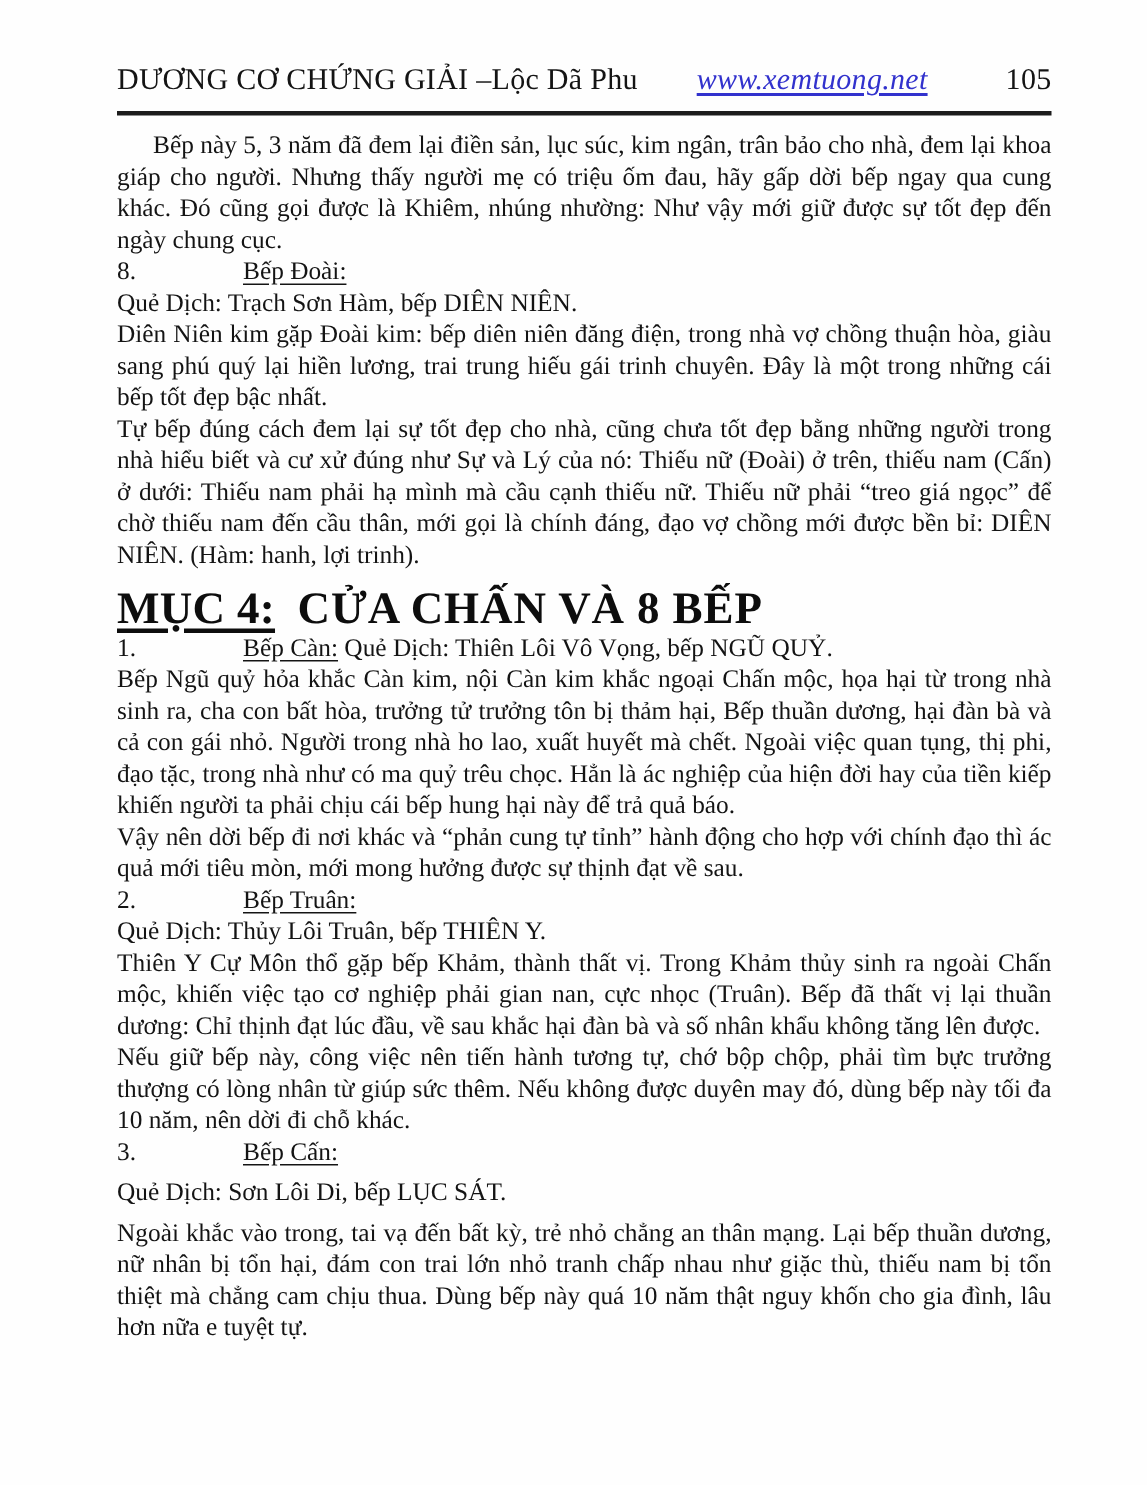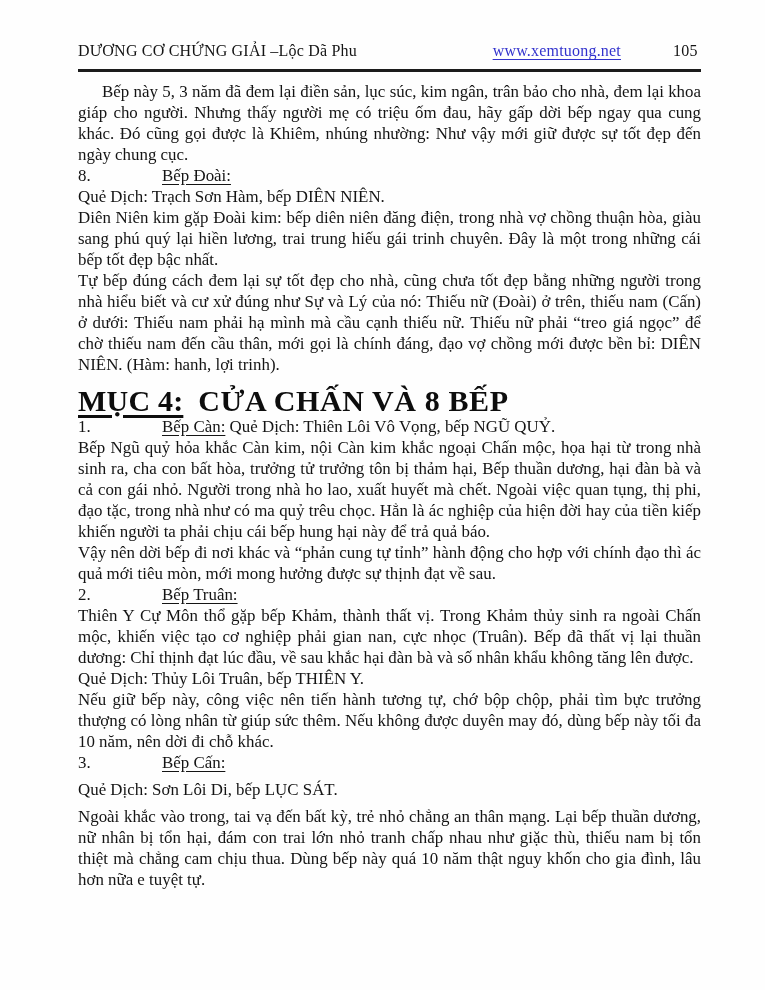--- a/index.html
+++ b/index.html
@@ -13,31 +13,32 @@
   .page{
     box-sizing:border-box;
     width:765px;height:990px;
     padding:42px 64px 0 78px;
     background:#fefefe;
   }
   
   .page-header{
     display:flex;
     align-items:baseline;
-    font-size:16px;
+    font-size:20px;
     letter-spacing:.2px;
     padding-bottom:9px;
     border-bottom:3px solid #1c1c1c;
   }
   .header-title{flex:1;}
   .header-link{
     text-decoration:underline;
     text-underline-offset:3px;
     margin-right:52px;
     cursor:pointer;
+    font-style:italic;
   }
   .header-page{min-width:28px;text-align:left;}
 
   
   .page-content{
     margin-top:9px;
     font-size:16.9px;
     line-height:21px;
     text-align:justify;
   }
@@ -80,20 +81,20 @@
       <p class="para indent">Bếp này 5, 3 năm đã đem lại điền sản, lục súc, kim ngân, trân bảo cho nhà, đem lại khoa giáp cho người. Nhưng thấy người mẹ có triệu ốm đau, hãy gấp dời bếp ngay qua cung khác. Đó cũng gọi được là Khiêm, nhúng nhường: Như vậy mới giữ được sự tốt đẹp đến ngày chung cục.</p>
       <p class="para item"><span class="num">8.</span><span class="label">Bếp Đoài:</span></p>
       <p class="para">Quẻ Dịch: Trạch Sơn Hàm, bếp DIÊN NIÊN.</p>
       <p class="para">Diên Niên kim gặp Đoài kim: bếp diên niên đăng điện, trong nhà vợ chồng thuận hòa, giàu sang phú quý lại hiền lương, trai trung hiếu gái trinh chuyên. Đây là một trong những cái bếp tốt đẹp bậc nhất.</p>
       <p class="para">Tự bếp đúng cách đem lại sự tốt đẹp cho nhà, cũng chưa tốt đẹp bằng những người trong nhà hiểu biết và cư xử đúng như Sự và Lý của nó: Thiếu nữ (Đoài) ở trên, thiếu nam (Cấn) ở dưới: Thiếu nam phải hạ mình mà cầu cạnh thiếu nữ. Thiếu nữ phải “treo giá ngọc” để chờ thiếu nam đến cầu thân, mới gọi là chính đáng, đạo vợ chồng mới được bền bỉ: DIÊN NIÊN. (Hàm: hanh, lợi trinh).</p>
       <h2 class="section-heading"><span class="h-label">MỤC 4:</span><span class="h-title">CỬA CHẤN VÀ 8 BẾP</span></h2>
       <p class="para item"><span class="num">1.</span><span class="label">Bếp Càn:</span><span> Quẻ Dịch: Thiên Lôi Vô Vọng, bếp NGŨ QUỶ.</span></p>
       <p class="para">Bếp Ngũ quỷ hỏa khắc Càn kim, nội Càn kim khắc ngoại Chấn mộc, họa hại từ trong nhà sinh ra, cha con bất hòa, trưởng tử trưởng tôn bị thảm hại, Bếp thuần dương, hại đàn bà và cả con gái nhỏ. Người trong nhà ho lao, xuất huyết mà chết. Ngoài việc quan tụng, thị phi, đạo tặc, trong nhà như có ma quỷ trêu chọc. Hẳn là ác nghiệp của hiện đời hay của tiền kiếp khiến người ta phải chịu cái bếp hung hại này để trả quả báo.</p>
       <p class="para">Vậy nên dời bếp đi nơi khác và “phản cung tự tỉnh” hành động cho hợp với chính đạo thì ác quả mới tiêu mòn, mới mong hưởng được sự thịnh đạt về sau.</p>
       <p class="para item"><span class="num">2.</span><span class="label">Bếp Truân:</span></p>
+      <p class="para">Quẻ Dịch: Thủy Lôi Truân, bếp THIÊN Y.</p>
       <p class="para">Thiên Y Cự Môn thổ gặp bếp Khảm, thành thất vị. Trong Khảm thủy sinh ra ngoài Chấn mộc, khiến việc tạo cơ nghiệp phải gian nan, cực nhọc (Truân). Bếp đã thất vị lại thuần dương: Chỉ thịnh đạt lúc đầu, về sau khắc hại đàn bà và số nhân khẩu không tăng lên được.</p>
-      <p class="para">Quẻ Dịch: Thủy Lôi Truân, bếp THIÊN Y.</p>
       <p class="para">Nếu giữ bếp này, công việc nên tiến hành tương tự, chớ bộp chộp, phải tìm bực trưởng thượng có lòng nhân từ giúp sức thêm. Nếu không được duyên may đó, dùng bếp này tối đa 10 năm, nên dời đi chỗ khác.</p>
       <p class="para item"><span class="num">3.</span><span class="label">Bếp Cấn:</span></p>
       <p class="para spaced">Quẻ Dịch: Sơn Lôi Di, bếp LỤC SÁT.</p>
       <p class="para spaced">Ngoài khắc vào trong, tai vạ đến bất kỳ, trẻ nhỏ chẳng an thân mạng. Lại bếp thuần dương, nữ nhân bị tổn hại, đám con trai lớn nhỏ tranh chấp nhau như giặc thù, thiếu nam bị tổn thiệt mà chẳng cam chịu thua. Dùng bếp này quá 10 năm thật nguy khốn cho gia đình, lâu hơn nữa e tuyệt tự.</p>
     </div>
 </div>
 
 </body></html>

